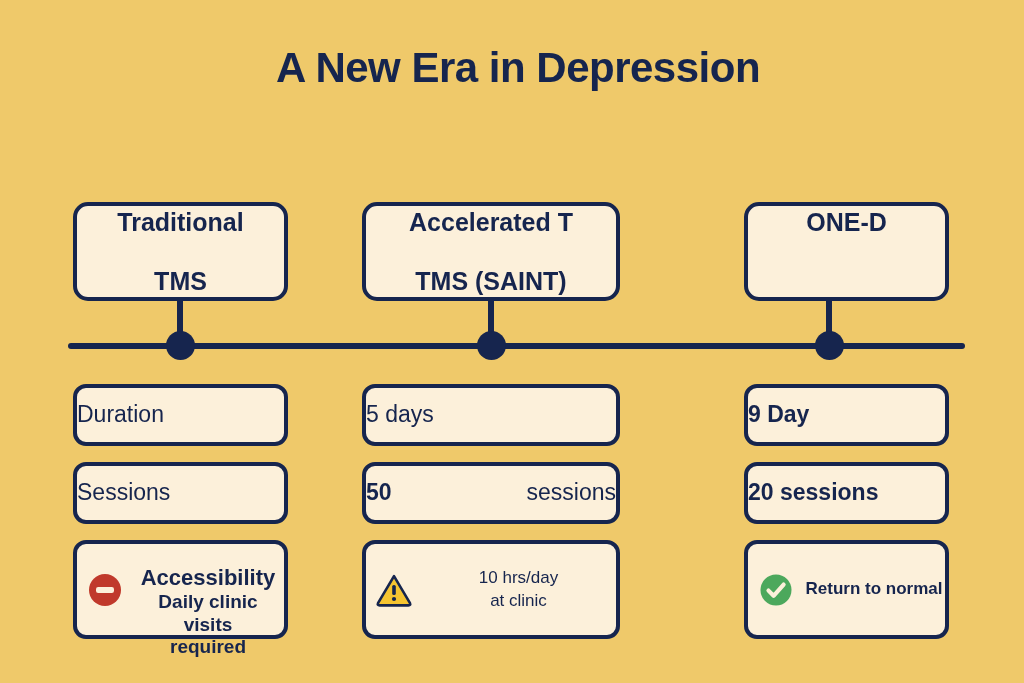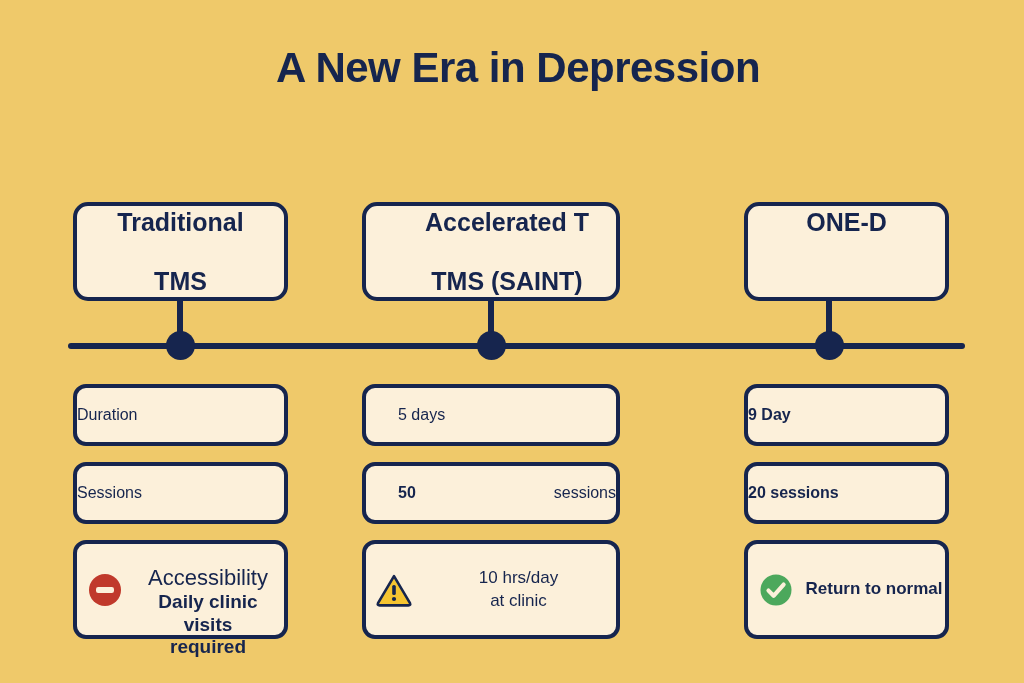--- a/index.html
+++ b/index.html
@@ -50,21 +50,21 @@
     height: 99px;
     border-radius: 15px;
     font-size: 25px;
     font-weight: bold;
     line-height: 1.28;
     flex-direction: column;
   }
   .stage-card .l { display: block; white-space: nowrap; }
 
   .col1 { left: 73px;  width: 215px; }
-  .col2 { left: 362px; width: 258px; padding-left: 32px; }
+  .col2 { left: 362px; width: 258px; }
   .col3 { left: 744px; width: 205px; }
 
   
   .timeline-line {
     position: absolute;
     left: 68px;
     top: 343px;
     width: 897px;
     height: 6px;
     background: #16254e;
@@ -89,21 +89,21 @@
     background: #16254e;
   }
   .dot1 { left: 166px; }
   .dot2 { left: 477px; }
   .dot3 { left: 815px; }
 
   
   .row1 { top: 384px; height: 62px; }
   .row2 { top: 462px; height: 62px; }
   .data-card {
-    font-size: 16px;
+    font-size: 23px;
     line-height: 1.2;
   }
   .data-card.bold { font-weight: bold; }
   .data-card .strong { font-weight: bold; }
   .data-card .norm { font-weight: normal; }
 
   
   .row3 { top: 540px; height: 99px; }
   .feature-card {
     justify-content: flex-start;
@@ -113,21 +113,21 @@
   }
   .feature-text {
     display: flex;
     flex-direction: column;
     justify-content: center;
     flex: 1;
     text-align: center;
   }
   .feature-title {
     font-size: 22px;
-    font-weight: normal;
+    font-weight: bold;
     line-height: 1.18;
     white-space: nowrap;
     margin-top: 45px;
   }
   .feature-sub {
     font-size: 19px;
     font-weight: bold;
     line-height: 1.2;
   }
   .feature-main {

